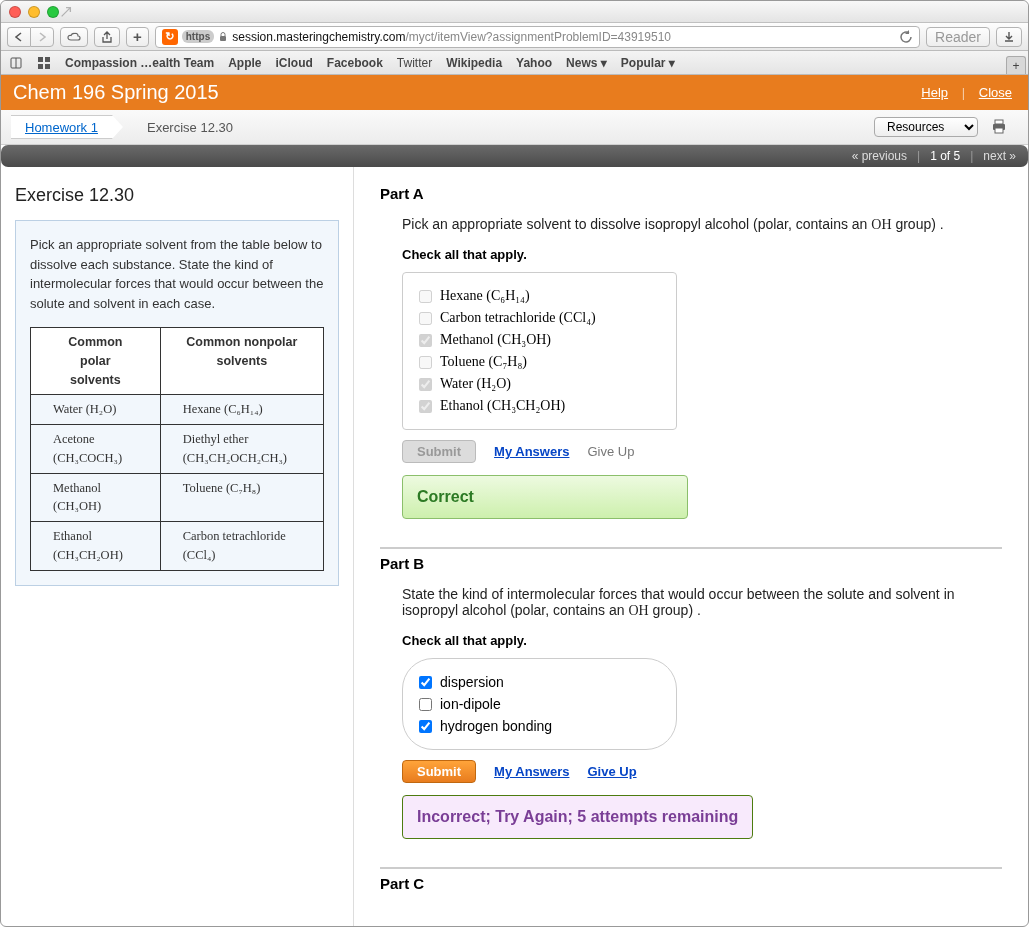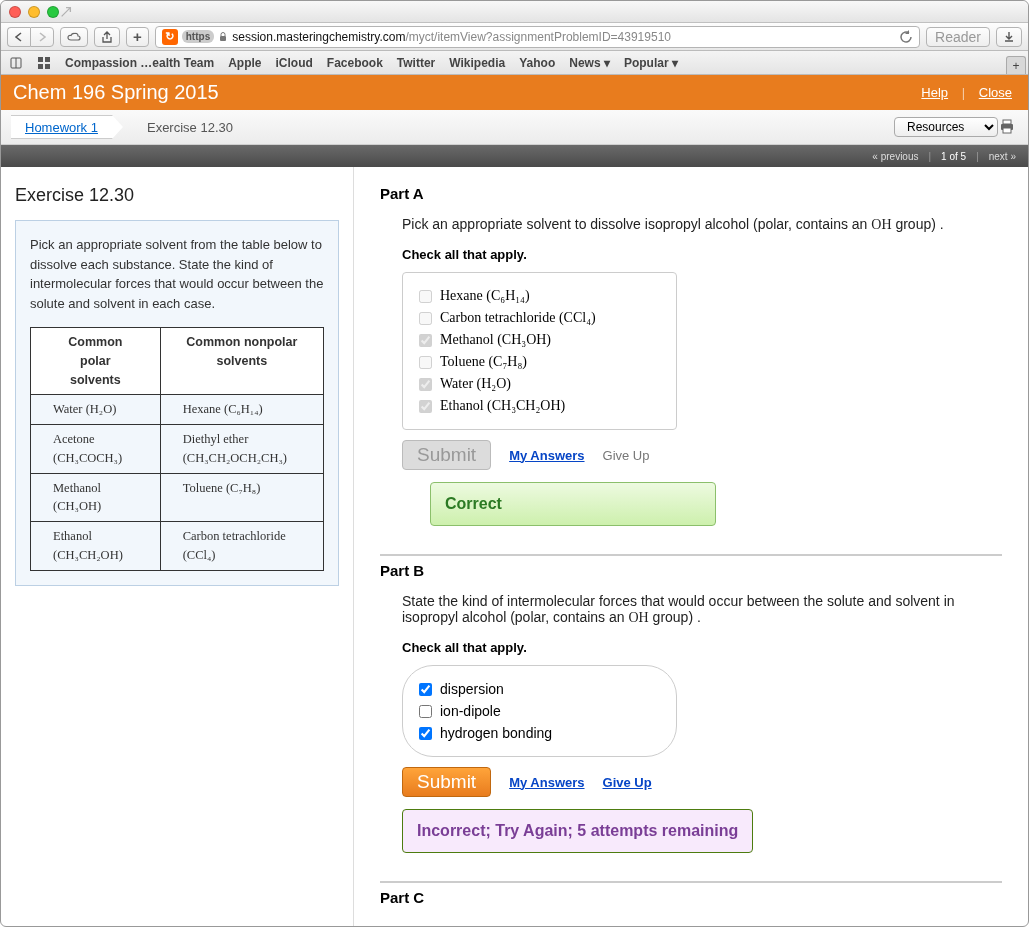--- a/index.html
+++ b/index.html
@@ -23,24 +23,24 @@
 .orange-bar { height: 35px; background: #e87c1e; color: #fff; display: flex; align-items: center; padding: 0 12px; }
 .orange-bar .title { font-size: 20px; }
 .orange-bar .links { margin-left: auto; font-size: 13px; }
 .orange-bar .links a { color: #fff; text-decoration: underline; cursor: pointer; padding: 0 4px; }
 .orange-bar .divider { color: rgba(255,255,255,0.6); padding: 0 6px; }
 .breadcrumb-row { height: 35px; background: linear-gradient(#fafafa, #ececec); border-bottom: 1px solid #cfcfcf; display: flex; align-items: center; padding: 0 0 0 0; }
 .bc { display: flex; align-items: center; height: 100%; }
 .bc-item { background: #fff; padding: 0 14px; height: 24px; display: flex; align-items: center; font-size: 13px; color: #0066cc; text-decoration: underline; border: 1px solid #ccc; border-left: none; margin-left: 10px; position: relative; }
 .bc-item::after { content: ""; position: absolute; right: -11px; top: -1px; width: 0; height: 0; border-top: 12px solid transparent; border-bottom: 12px solid transparent; border-left: 11px solid #fff; }
 .bc-current { padding: 0 16px; font-size: 13px; color: #555; }
-.bc-right { margin-left: auto; display: flex; align-items: center; gap: 0; padding-right: 12px; }
+.bc-right { margin-left: auto; display: flex; align-items: center; gap: 12px; padding-right: 20px; }
 .resources-select { height: 20px; border: 1px solid #aaa; border-radius: 4px; background: linear-gradient(#fff,#eee); font-size: 12px; padding: 0 16px 0 8px; }
 .print-icon { width: 18px; height: 18px; fill: #666; }
-.subnav { height: 22px; background: linear-gradient(#6a6a6a,#4a4a4a); color: #ddd; font-size: 10px; display: flex; align-items: center; justify-content: flex-end; padding: 0 12px; gap: 10px; }
+.subnav { height: 22px; background: linear-gradient(#6a6a6a,#4a4a4a); color: #ddd; font-size: 12px; display: flex; align-items: center; justify-content: flex-end; padding: 0 12px; gap: 10px; border-radius: 7px; }
 .subnav a { color: #ddd; text-decoration: none; }
 .subnav .sep { color: #999; }
 .content { display: flex; height: calc(100% - 22px - 28px - 24px - 35px - 35px - 22px); }
 .sidebar { width: 353px; border-right: 1px solid #ddd; padding: 18px 14px; overflow: auto; }
 .sidebar h2 { font-size: 18px; font-weight: normal; color: #222; margin-bottom: 14px; }
 .infobox { border: 1px solid #bcd0e4; background: #f2f7fc; padding: 14px; font-size: 13px; color: #333; line-height: 1.5; }
 .solv-table { width: 100%; border-collapse: collapse; margin-top: 14px; font-size: 12.5px; }
 .solv-table td, .solv-table th { border: 1px solid #333; padding: 5px 22px; text-align: left; vertical-align: top; }
 .solv-table th { text-align: center; font-weight: bold; background: #fff; }
 .main { flex: 1; padding: 18px 26px; overflow: auto; }
@@ -48,26 +48,26 @@
 .part hr { border: none; border-top: 2px solid #ccc; margin-bottom: 6px; }
 .part-title { font-size: 15px; font-weight: bold; margin-bottom: 14px; }
 .part-body { padding-left: 22px; }
 .prompt { font-size: 14px; color: #222; margin-bottom: 14px; }
 .instr { font-size: 13px; font-weight: bold; margin-bottom: 10px; }
 .optbox { border: 1px solid #ccc; border-radius: 4px; padding: 12px 16px; width: 275px; }
 .optbox.wide { width: auto; display: inline-block; min-width: 275px; border-radius: 31px; }
 .opt { display: flex; align-items: center; gap: 8px; padding: 3px 0; font-size: 14px; }
 .opt input { width: 13px; height: 13px; }
 .actions { margin-top: 10px; display: flex; align-items: center; gap: 18px; font-size: 13px; }
-.btn-submit { padding: 3px 14px; border-radius: 4px; border: 1px solid #c06810; background: linear-gradient(#ffa43a,#e87c1e); color: #fff; font-weight: normal; font-size: 19px; cursor: pointer; }
+.btn-submit { padding: 3px 14px; border-radius: 4px; border: 1px solid #c06810; background: linear-gradient(#ffa43a,#e87c1e); color: #fff; font-weight: bold; font-size: 13px; cursor: pointer; }
 .btn-submit:disabled { background: #dcdcdc; border-color: #bbb; color: #999; }
 .link { color: #0645c6; text-decoration: underline; font-weight: bold; cursor: pointer; }
 .linkg { color: #777; }
 .feedback { margin-top: 12px; border-radius: 4px; padding: 12px 14px; font-size: 16px; font-weight: bold; width: 286px; }
-.feedback.correct { border: 1px solid #8bbf6b; background: linear-gradient(#edfae0,#cdf0ad); color: #2c7a24; margin-left: 28px; }
+.feedback.correct { border: 1px solid #8bbf6b; background: linear-gradient(#edfae0,#cdf0ad); color: #2c7a24; }
 .feedback.incorrect { border: 1px solid #4d7c0f; background: #f8eafc; color: #7a3e96; width: auto; display: inline-block; }
 .serif { font-family: "Times New Roman", serif; }
 .bmicon { width: 14px; height: 14px; fill: #555; }
 .fav { width: 16px; height: 16px; background: #ff6600; border-radius: 3px; display: inline-flex; align-items: center; justify-content: center; color: #fff; font-size: 11px; font-weight: bold; margin-right: 4px; }
 </style>
 </head>
 <body>
 
 <div class="titlebar">
   <div class="traffic">
@@ -134,21 +134,21 @@
   <svg class="bmicon" viewBox="0 0 14 14">
       <rect x="1" y="1" width="5" height="5"></rect>
       <rect x="8" y="1" width="5" height="5"></rect>
       <rect x="1" y="8" width="5" height="5"></rect>
       <rect x="8" y="8" width="5" height="5"></rect>
     </svg>
   <span style="font-weight:bold">Compassion …ealth Team</span>
   <span style="font-weight:bold">Apple</span>
   <span style="font-weight:bold">iCloud</span>
   <span style="font-weight:bold">Facebook</span>
-  <span style="font-weight:bold">Twitter</span>
+  <span style="font-weight:normal">Twitter</span>
   <span style="font-weight:bold">Wikipedia</span>
   <span style="font-weight:bold">Yahoo</span>
   <span style="font-weight:bold"><span>News</span> ▾</span>
   <span style="font-weight:bold"><span>Popular</span> ▾</span>
   <div class="plus-tab">+</div>
 </div>
 
 <div class="orange-bar">
   <span class="title">Chem 196 Spring 2015</span>
   <span class="links">

